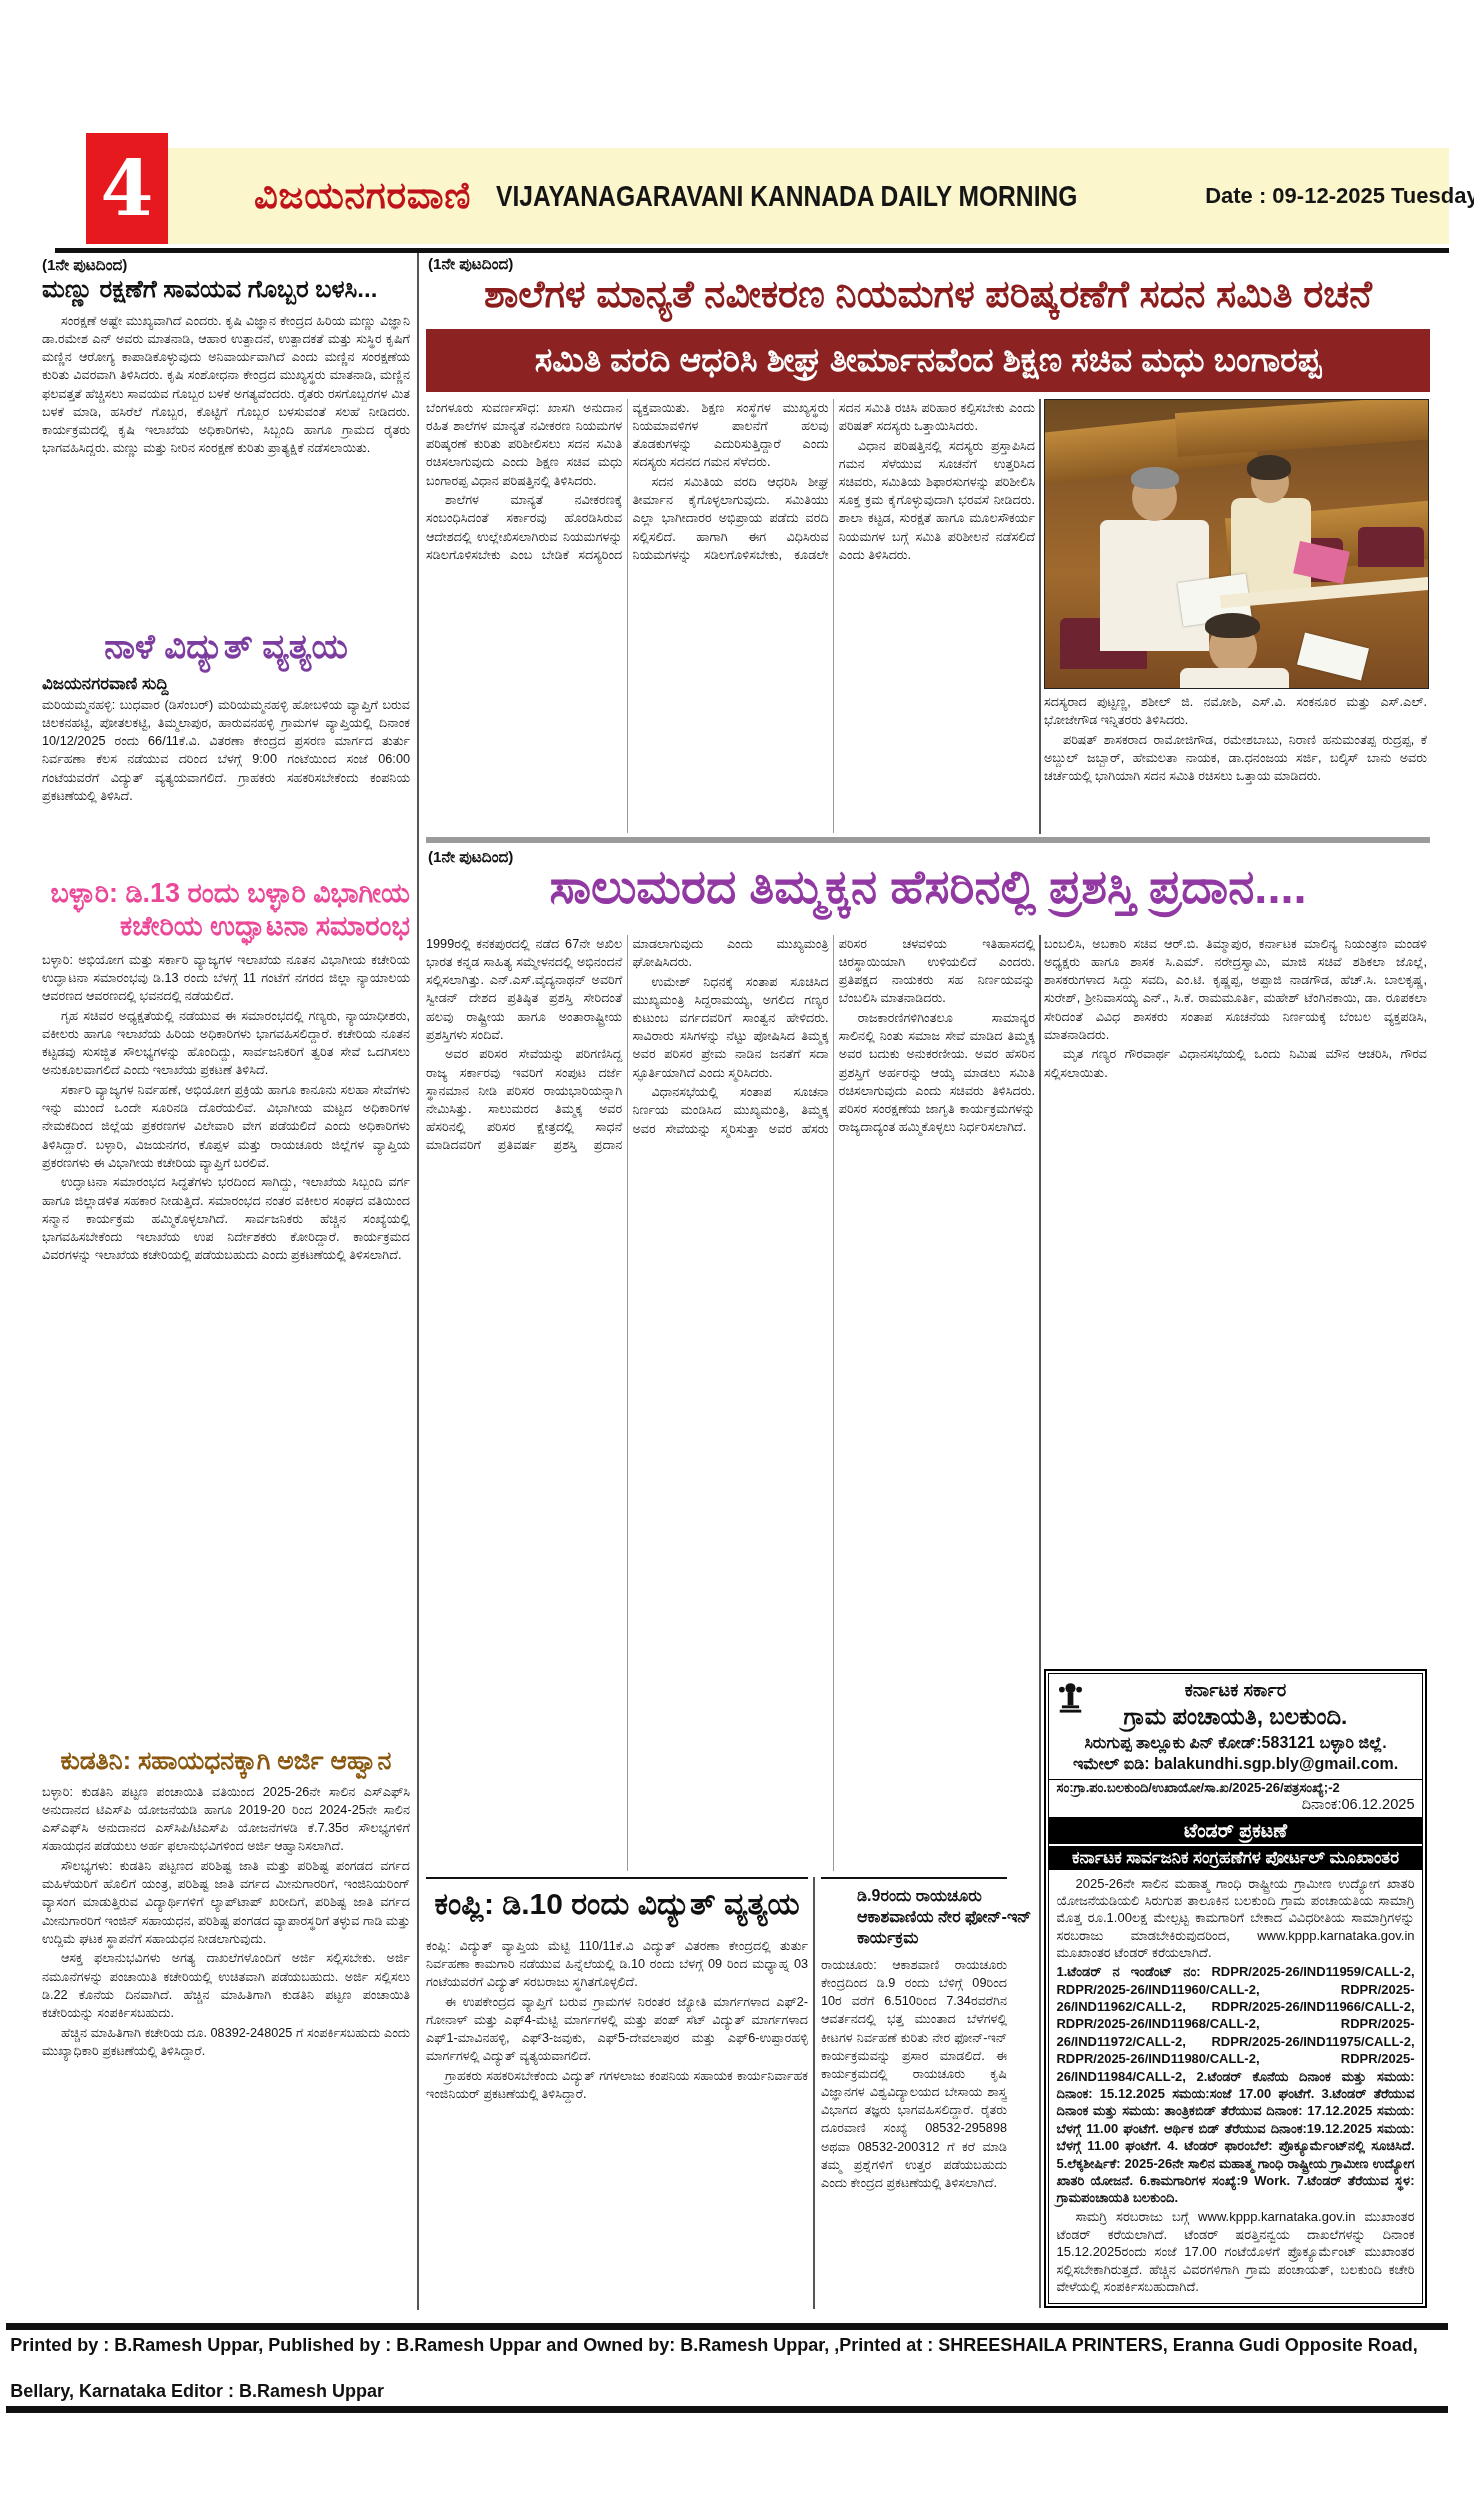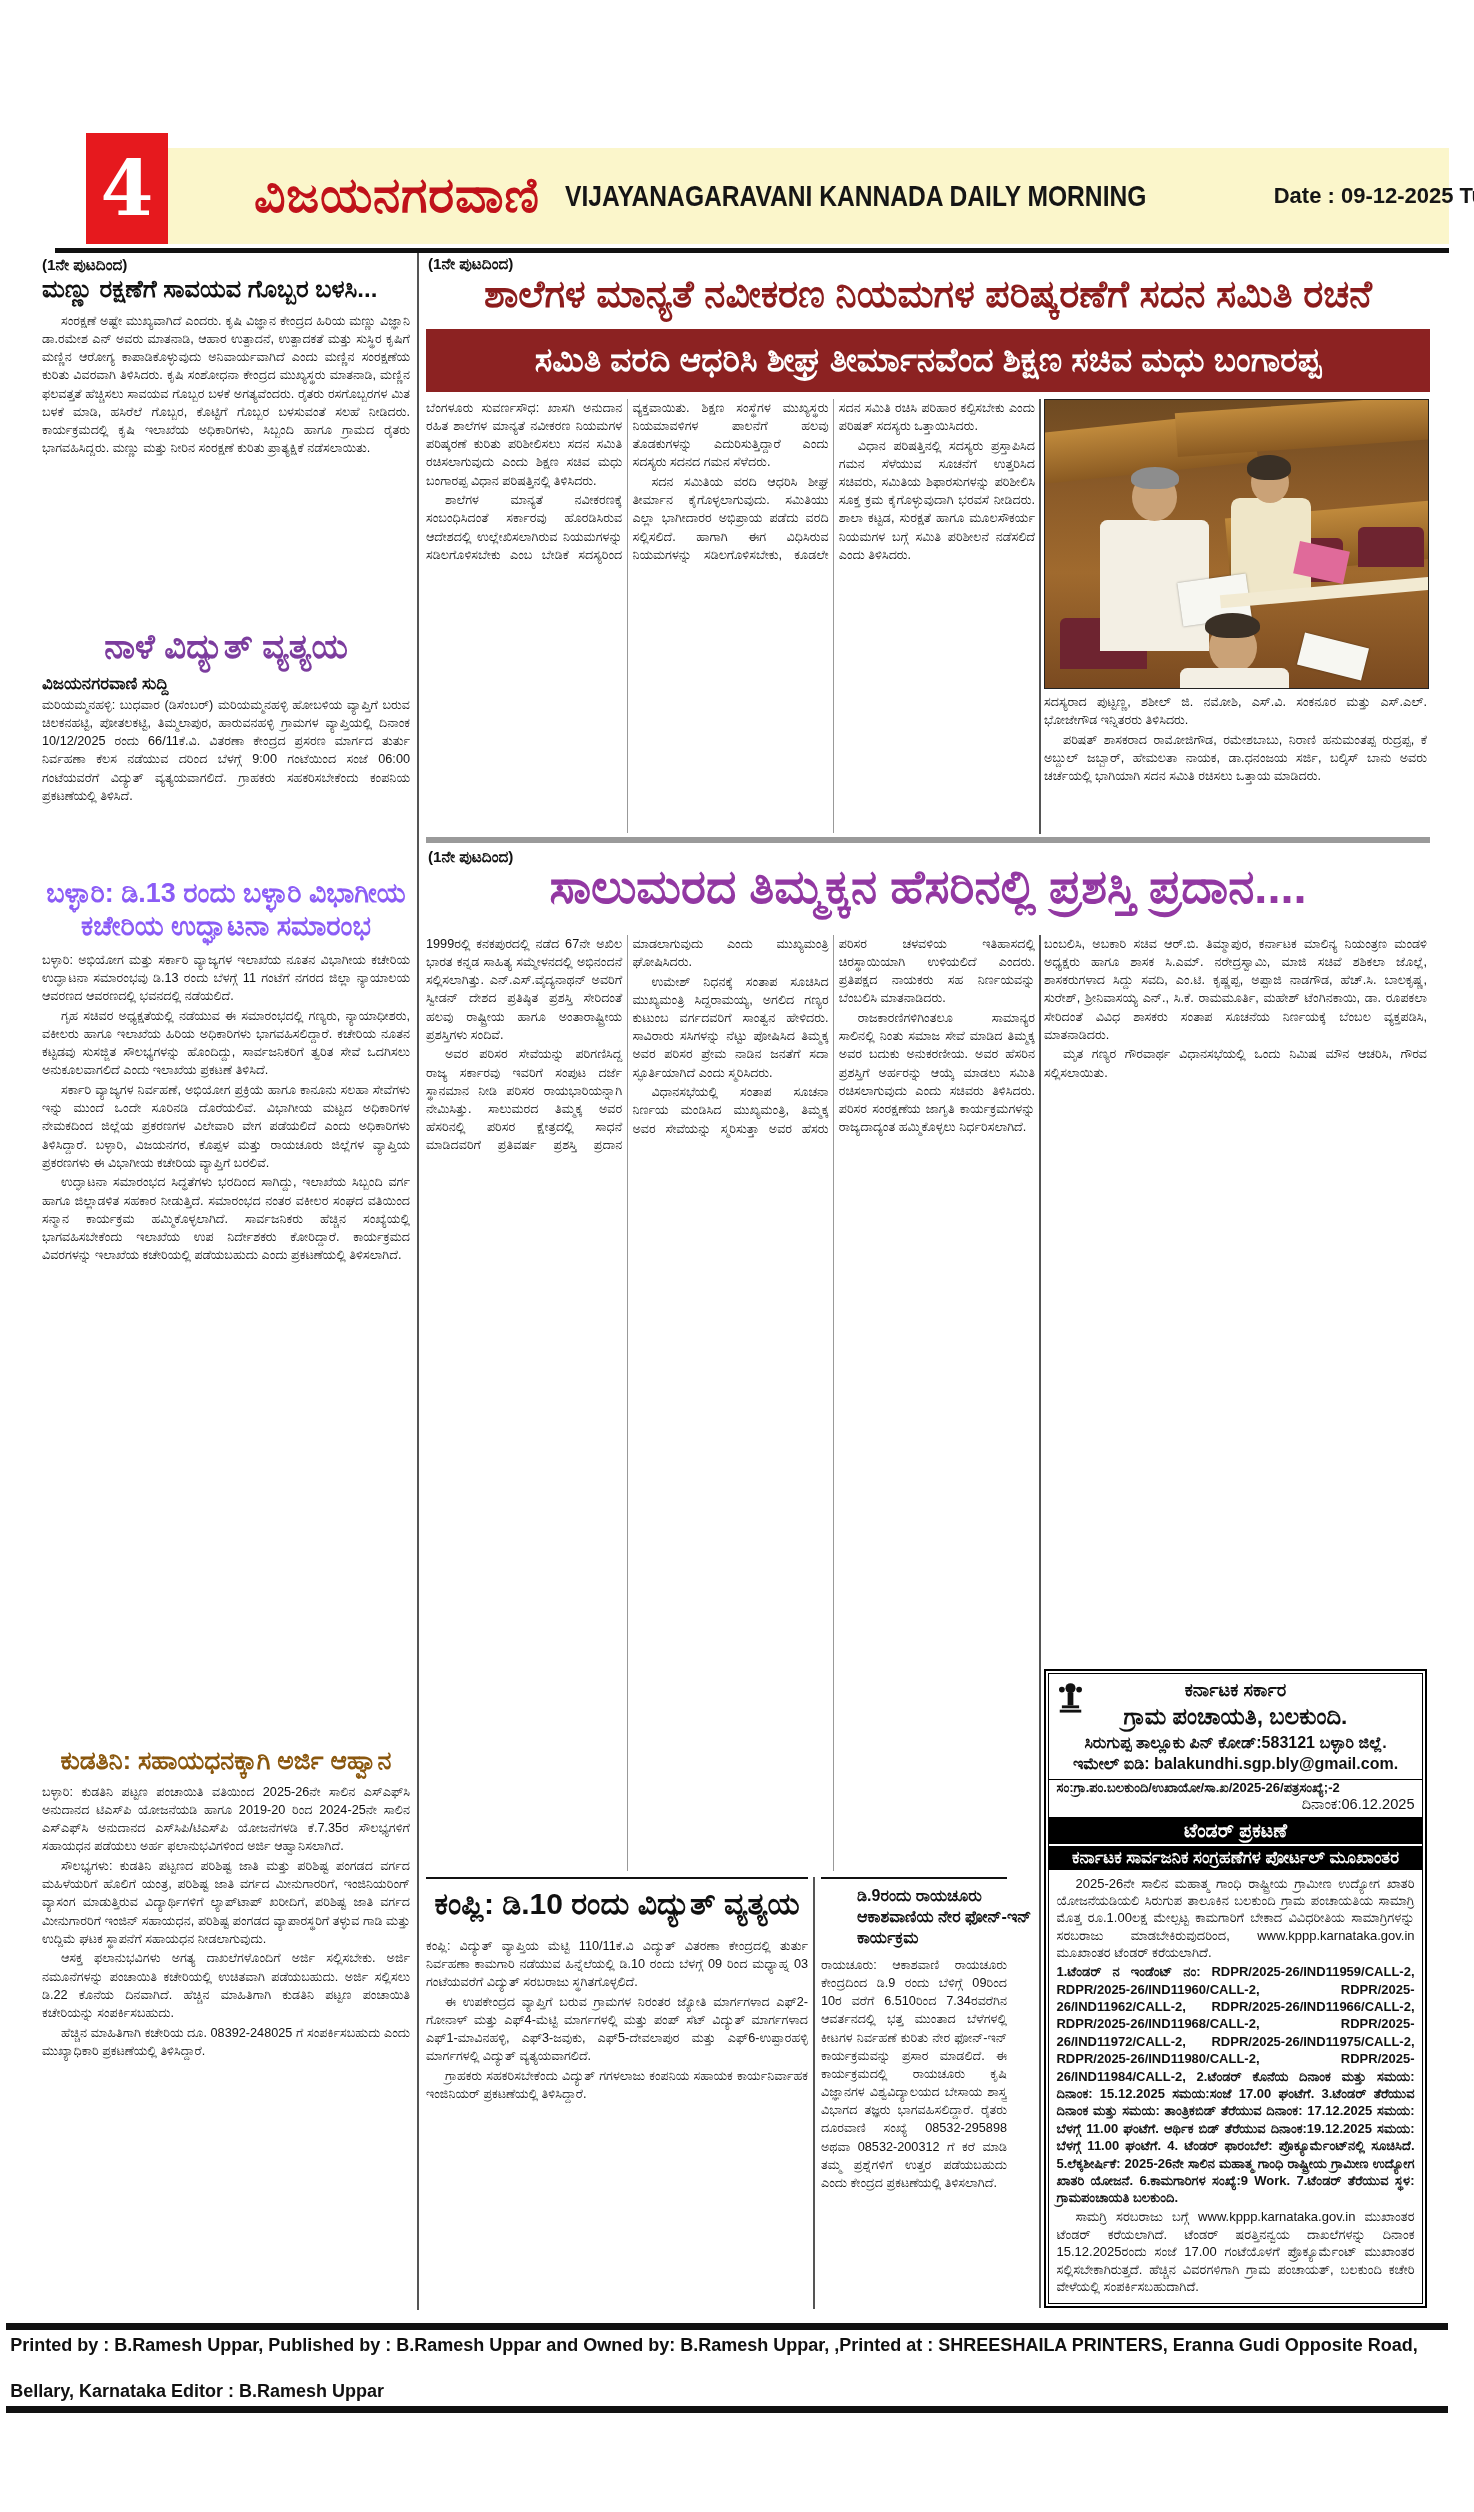--- a/index.html
+++ b/index.html
@@ -3,39 +3,39 @@
 <meta charset="utf-8">
 <style>
   html,body{margin:0;padding:0;background:#d9d9d9;}
   .page{position:relative;width:1475px;height:2512px;background:#ffffff;margin:0 auto;
         font-family:"Liberation Sans","DejaVu Sans",sans-serif;overflow:hidden;color:#111;}
   .abs{position:absolute;}
   
   .band{background:#fbf6cb;display:flex;align-items:center;}
   .pgnum{background:#e6191e;color:#ffffff;display:flex;align-items:center;justify-content:center;
          font-weight:bold;font-size:76px;font-family:"DejaVu Serif",serif;}
-  .masthead-kn{color:#c0121a;font-weight:bold;font-size:49px;letter-spacing:0.7px;white-space:nowrap;}
+  .masthead-kn{color:#c0121a;font-weight:bold;font-size:37px;letter-spacing:0.7px;white-space:nowrap;}
   .masthead-en{font-weight:bold;font-size:30px;color:#151515;white-space:nowrap;
                display:inline-block;transform:scaleX(.82);transform-origin:left center;letter-spacing:0px;}
   .dateline{font-weight:bold;font-size:22px;color:#151515;white-space:nowrap;}
   .hrule{background:#111;}
   .grule{background:#9a9a9a;}
   .vrule{background:#555;width:1.5px;}
   
   .from-label{font-size:15.3px;font-weight:bold;color:#111;}
   .kn-body{font-size:12.7px;line-height:1.43;text-align:justify;overflow:hidden;}
   .kn-body p{margin:0 0 1.5px 0;text-indent:19px;}
   .cols3{column-count:3;column-gap:10.2px;column-rule:0.7px solid #999;}
   .colsT{column-count:3;column-gap:10.2px;column-rule:0.7px solid #999;}
   .headline-main{color:#8c1d1d;font-weight:bold;font-size:38px;text-align:center;line-height:1.1;white-space:nowrap;}
   .subhead-bar{background:#8c2222;color:#ffffff;font-weight:bold;font-size:33px;text-align:center;
                display:flex;align-items:center;justify-content:center;}
   .headline-purple{color:#9238a2;font-weight:bold;text-align:center;line-height:1.08;}
   .headline-black{color:#111;font-weight:bold;text-align:center;line-height:1.15;}
-  .headline-red{color:#8b5cf6;font-weight:bold;text-align:center;line-height:1.22;}
+  .headline-red{color:#ec4899;font-weight:bold;text-align:right;line-height:1.22;}
   .headline-brown{color:#8a570e;font-weight:bold;text-align:center;line-height:1.15;}
   .byline{font-weight:bold;font-size:16.7px;}
   
   .photo{border:1.5px solid #222;overflow:hidden;background:linear-gradient(180deg,#6e4a22 0%,#8a5a28 30%,#a06a2e 60%,#7a4a20 100%);}
   .photo .bench{position:absolute;background:linear-gradient(180deg,#c08a3c,#8a5a22);}
   .photo .seat{position:absolute;background:#6e2430;border-radius:5.8px 5.8px 0 0;}
   .photo .head{position:absolute;background:#caa277;border-radius:50%;}
   .photo .hair{position:absolute;background:#3a3026;border-radius:50% 50% 40% 40%;}
   .photo .shirt{position:absolute;background:#f3efe4;border-radius:7.3px 7.3px 0 0;}
   .photo .saree{position:absolute;background:#efe6c8;border-radius:8.7px 8.7px 0 0;}

